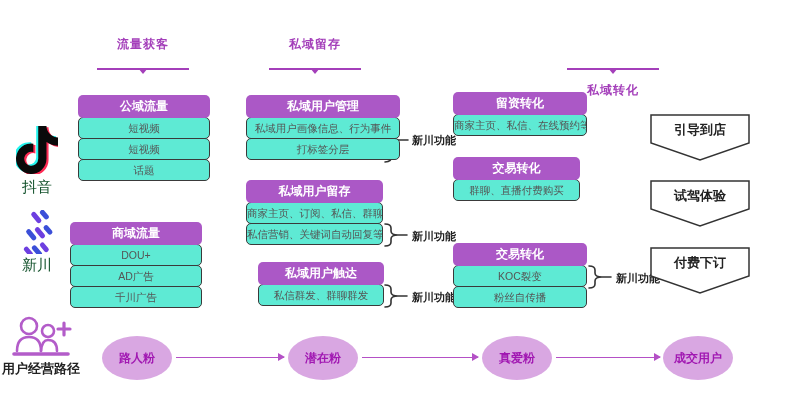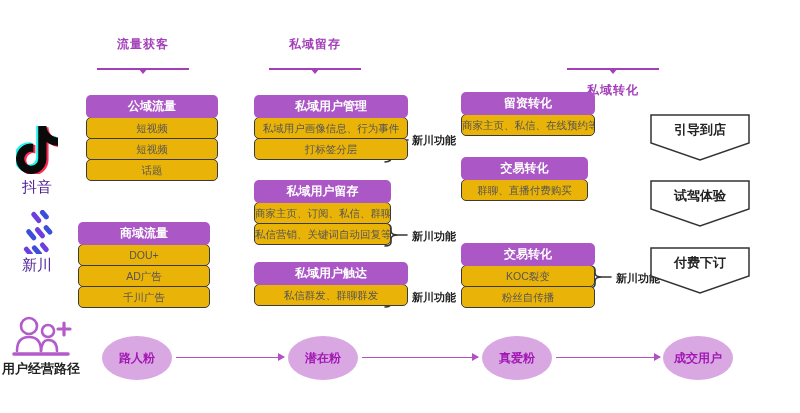--- a/index.html
+++ b/index.html
@@ -13,43 +13,43 @@
   *{margin:0;padding:0;box-sizing:border-box;}
   body{font-family:"Liberation Sans",sans-serif;background:#fff;}
   .canvas{position:relative;width:800px;height:413px;background:#fff;overflow:hidden;}
 
   .col-title{position:absolute;font-size:12px;font-weight:bold;color:var(--accent-purple);
     text-align:center;letter-spacing:1px;}
   .title-line{position:absolute;height:2px;background:var(--accent-purple);}
   .title-arrow{position:absolute;width:0;height:0;border-left:5px solid transparent;
     border-right:5px solid transparent;border-top:6px solid var(--accent-purple);}
 
-  .fbox{position:absolute;margin-left:8px;}
+  .fbox{position:absolute;}
   .bhead{background:var(--box-header-bg);color:#fff;font-weight:bold;font-size:12px;
     text-align:center;height:23px;line-height:23px;border-radius:5px;position:relative;z-index:2;}
-  .brow{background:#eab308;border:1px solid var(--box-border);border-radius:5px;font-size:10.5px;
+  .brow{background:#5eead4;border:1px solid var(--box-border);border-radius:5px;font-size:10.5px;
     color:#555;text-align:center;height:22px;line-height:20px;margin-top:-1px;position:relative;z-index:1;
     white-space:nowrap;overflow:hidden;}
 
   .bracket{position:absolute;}
   .bracket-label{position:absolute;font-size:11px;font-weight:600;color:#222;white-space:nowrap;}
 
   .outcome{position:absolute;width:100px;height:48px;}
   .outcome svg{position:absolute;left:0;top:0;}
   .outcome .olabel{position:absolute;left:0;top:7px;width:100%;text-align:center;
     font-size:13px;font-weight:bold;color:#222;}
 
   .oval{position:absolute;width:70px;height:44px;background:var(--oval-fill);border-radius:50%;
     display:flex;align-items:center;justify-content:center;font-size:12px;font-weight:bold;
     color:var(--oval-text);}
   .jarrow{position:absolute;height:1px;background:var(--arrow);}
   .jarrow::after{content:"";position:absolute;right:-1px;top:-4px;width:0;height:0;
     border-left:7px solid var(--arrow);border-top:4px solid transparent;border-bottom:4px solid transparent;}
 
-  .rail-label{position:absolute;text-align:center;color:#4c1d95;font-size:15px;font-weight:500;}
+  .rail-label{position:absolute;text-align:center;color:#14532d;font-size:15px;font-weight:500;}
   .rail-label-small{position:absolute;text-align:center;color:#222;font-size:13px;font-weight:bold;white-space:nowrap;}
 </style>
 </head>
 <body>
 
 <div class="canvas">
 
   <div class="col-title" style="left:88px;top:36px;width:110px;">流量获客</div>
   <div class="title-line" style="left:97px;top:68px;width:92px;"></div>
   <div class="title-arrow" style="left:138px;top:68px;"></div>
@@ -122,21 +122,21 @@
   <div class="fbox" style="left:246px;top:180px;width:137px;">
     <div class="bhead">私域用户留存</div>
     <div class="brow">商家主页、订阅、私信、群聊</div>
     <div class="brow">私信营销、关键词自动回复等</div>
   </div>
   <svg class="bracket" style="left:384px;top:223px;" width="25" height="24" viewBox="0 0 25 24">
     <path d="M1,1 Q7,1 7,5 L7,8 Q7,12 14,12 Q7,12 7,16 L7,19 Q7,23 1,23 M14,12 L23,12" stroke="#333" stroke-width="1.6" fill="none" stroke-linecap="round"></path>
   </svg>
   <div class="bracket-label" style="left:412px;top:229px;">新川功能</div>
 
-  <div class="fbox" style="left:246px;top:262px;width:154px;">
+  <div class="fbox" style="left:258px;top:262px;width:126px;">
     <div class="bhead">私域用户触达</div>
     <div class="brow">私信群发、群聊群发</div>
   </div>
   <svg class="bracket" style="left:384px;top:284px;" width="25" height="24" viewBox="0 0 25 24">
     <path d="M1,1 Q7,1 7,5 L7,8 Q7,12 14,12 Q7,12 7,16 L7,19 Q7,23 1,23 M14,12 L23,12" stroke="#333" stroke-width="1.6" fill="none" stroke-linecap="round"></path>
   </svg>
   <div class="bracket-label" style="left:412px;top:290px;">新川功能</div>
 
   <div class="fbox" style="left:453px;top:92px;width:134px;">
     <div class="bhead">留资转化</div>

